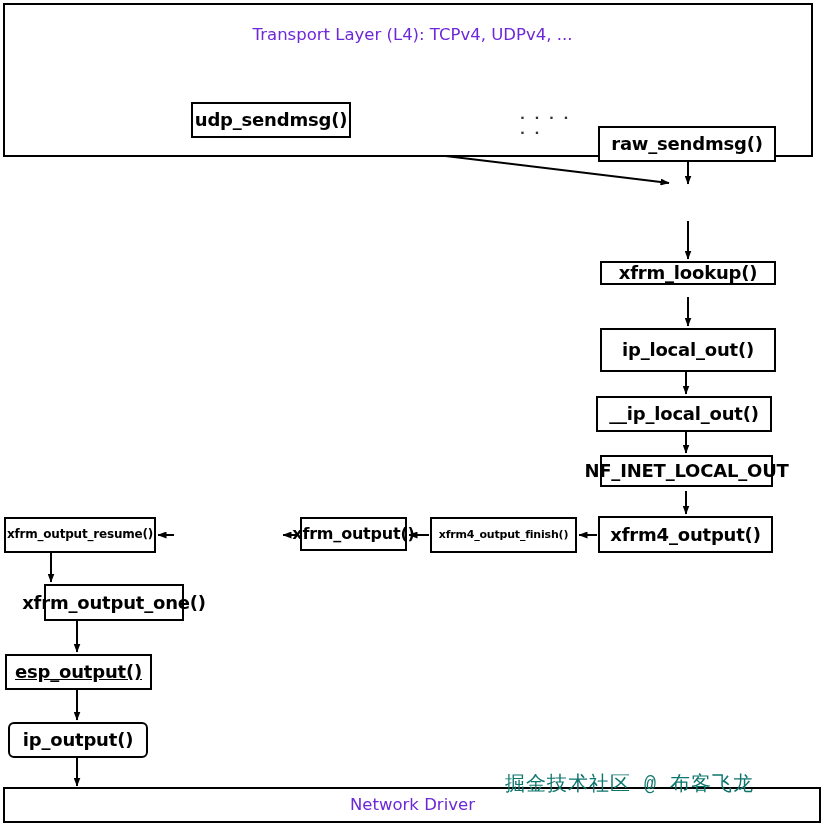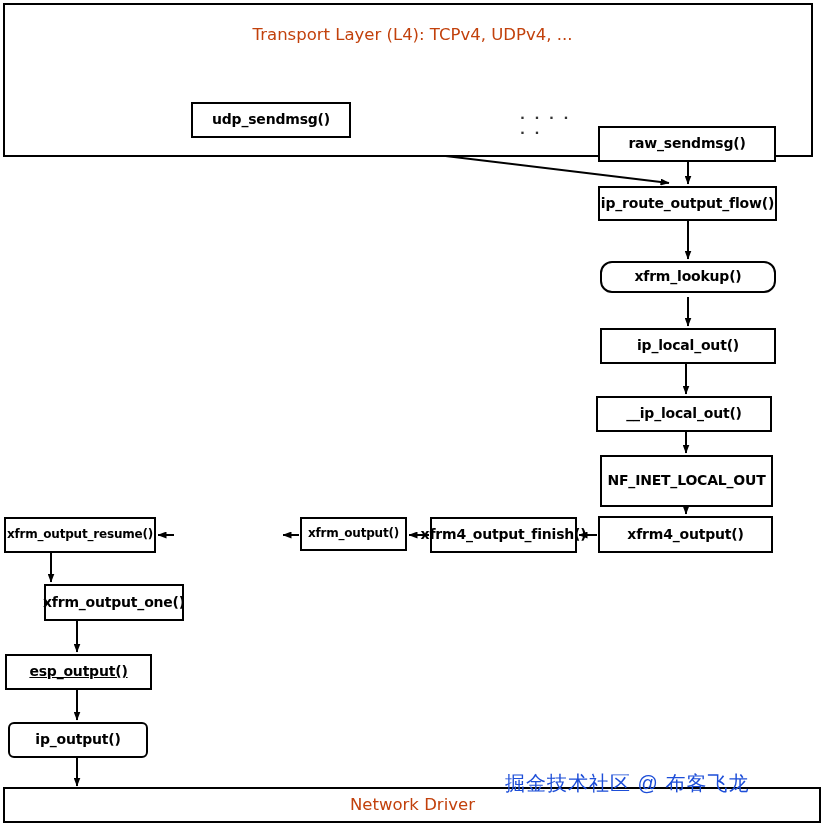--- a/index.html
+++ b/index.html
@@ -28,39 +28,39 @@
   .node {
     position: absolute;
     box-sizing: border-box;
     border: 2px solid #000000;
     background: #ffffff;
     display: flex;
     align-items: center;
     justify-content: center;
     text-align: center;
     font-family: "DejaVu Sans", sans-serif;
-    font-size: 14px;
+    font-size: 18px;
     font-weight: 700;
     color: #000000;
     letter-spacing: -0.2px;
     line-height: 1.1;
     z-index: 3;
   }
   .container-box {
     position: absolute;
     box-sizing: border-box;
     border: 2px solid #000000;
     background: #ffffff;
     z-index: 1;
   }
   .container-title {
     position: absolute;
     font-family: "DejaVu Sans", sans-serif;
     font-weight: 400;
-    color: #c2410c;
+    color: #6d28d9;
     white-space: nowrap;
     z-index: 2;
   }
   #layer4-title {
     left: 0;
     right: 0;
     top: 25px;
     text-align: center;
     font-size: 16.5px;
   }
@@ -80,23 +80,23 @@
     font-size: 13px;
     font-weight: 700;
     letter-spacing: 2.5px;
     color: #333333;
     z-index: 2;
   }
   #watermark {
     position: absolute;
     left: 505px;
     top: 770px;
-    font-family: Liberation Sans, sans-serif;
+    font-family: Liberation Mono, monospace;
     font-size: 20px;
-    color: #1d4ed8;
+    color: #0f766e;
     white-space: nowrap;
     z-index: 4;
     letter-spacing: 1px;
   }
 </style>
 </head>
 <body>
 
 <div id="diagram-root">
 
@@ -143,35 +143,34 @@
 
     <line x1="77" y1="690" x2="77" y2="720" stroke="#000000" stroke-width="2" marker-end="url(#arrowhead)"></line>
 
     <line x1="77" y1="758" x2="77" y2="786" stroke="#000000" stroke-width="2" marker-end="url(#arrowhead)"></line>
   </svg>
 
   <div class="node" style="left:191px; top:102px; width:160px; height:36px;">udp_sendmsg()</div>
 
   <div class="node" style="left:598px; top:100px; width:178px; height:36px;margin-top:26px;">raw_sendmsg()</div>
 
-  <div class="node" style="left:598px; top:186px; width:179px; height:35px;">ip_route_output_flow()</div>
 
-  <div class="node" style="left:600px; top:261px; width:176px; height:32px;border-radius:12px;">xfrm_lookup()</div>
+  <div class="node" style="left:600px; top:261px; width:176px; height:24px;">xfrm_lookup()</div>
 
-  <div class="node" style="left:600px; top:328px; width:176px; height:36px;">ip_local_out()</div>
+  <div class="node" style="left:600px; top:328px; width:176px; height:44px;">ip_local_out()</div>
 
   <div class="node" style="left:596px; top:396px; width:176px; height:36px;">__ip_local_out()</div>
 
-  <div class="node" style="left:600px; top:455px; width:173px; height:52px;">NF_INET_LOCAL_OUT</div>
+  <div class="node" style="left:600px; top:455px; width:173px; height:32px;">NF_INET_LOCAL_OUT</div>
 
   <div class="node" style="left:598px; top:516px; width:175px; height:37px;">xfrm4_output()</div>
 
-  <div class="node" style="left:430px; top:517px; width:147px; height:36px; font-size:14px;">xfrm4_output_finish()</div>
+  <div class="node" style="left:430px; top:517px; width:147px; height:36px; font-size:11px;">xfrm4_output_finish()</div>
 
-  <div class="node" style="left:300px; top:517px; width:107px; height:34px; font-size:12px;">xfrm_output()</div>
+  <div class="node" style="left:300px; top:517px; width:107px; height:34px; font-size:16px;">xfrm_output()</div>
 
 
   <div class="node" style="left:4px; top:517px; width:152px; height:36px; font-size:12px;">xfrm_output_resume()</div>
 
   <div class="node" style="left:20px; top:584px; width:140px; height:37px;margin-left:24px;">xfrm_output_one()</div>
 
   <div class="node" style="left:5px; top:654px; width:147px; height:36px;text-decoration:underline;">esp_output()</div>
 
   <div class="node" style="left:8px; top:722px; width:140px; height:36px;border-radius:6px;">ip_output()</div>
 

